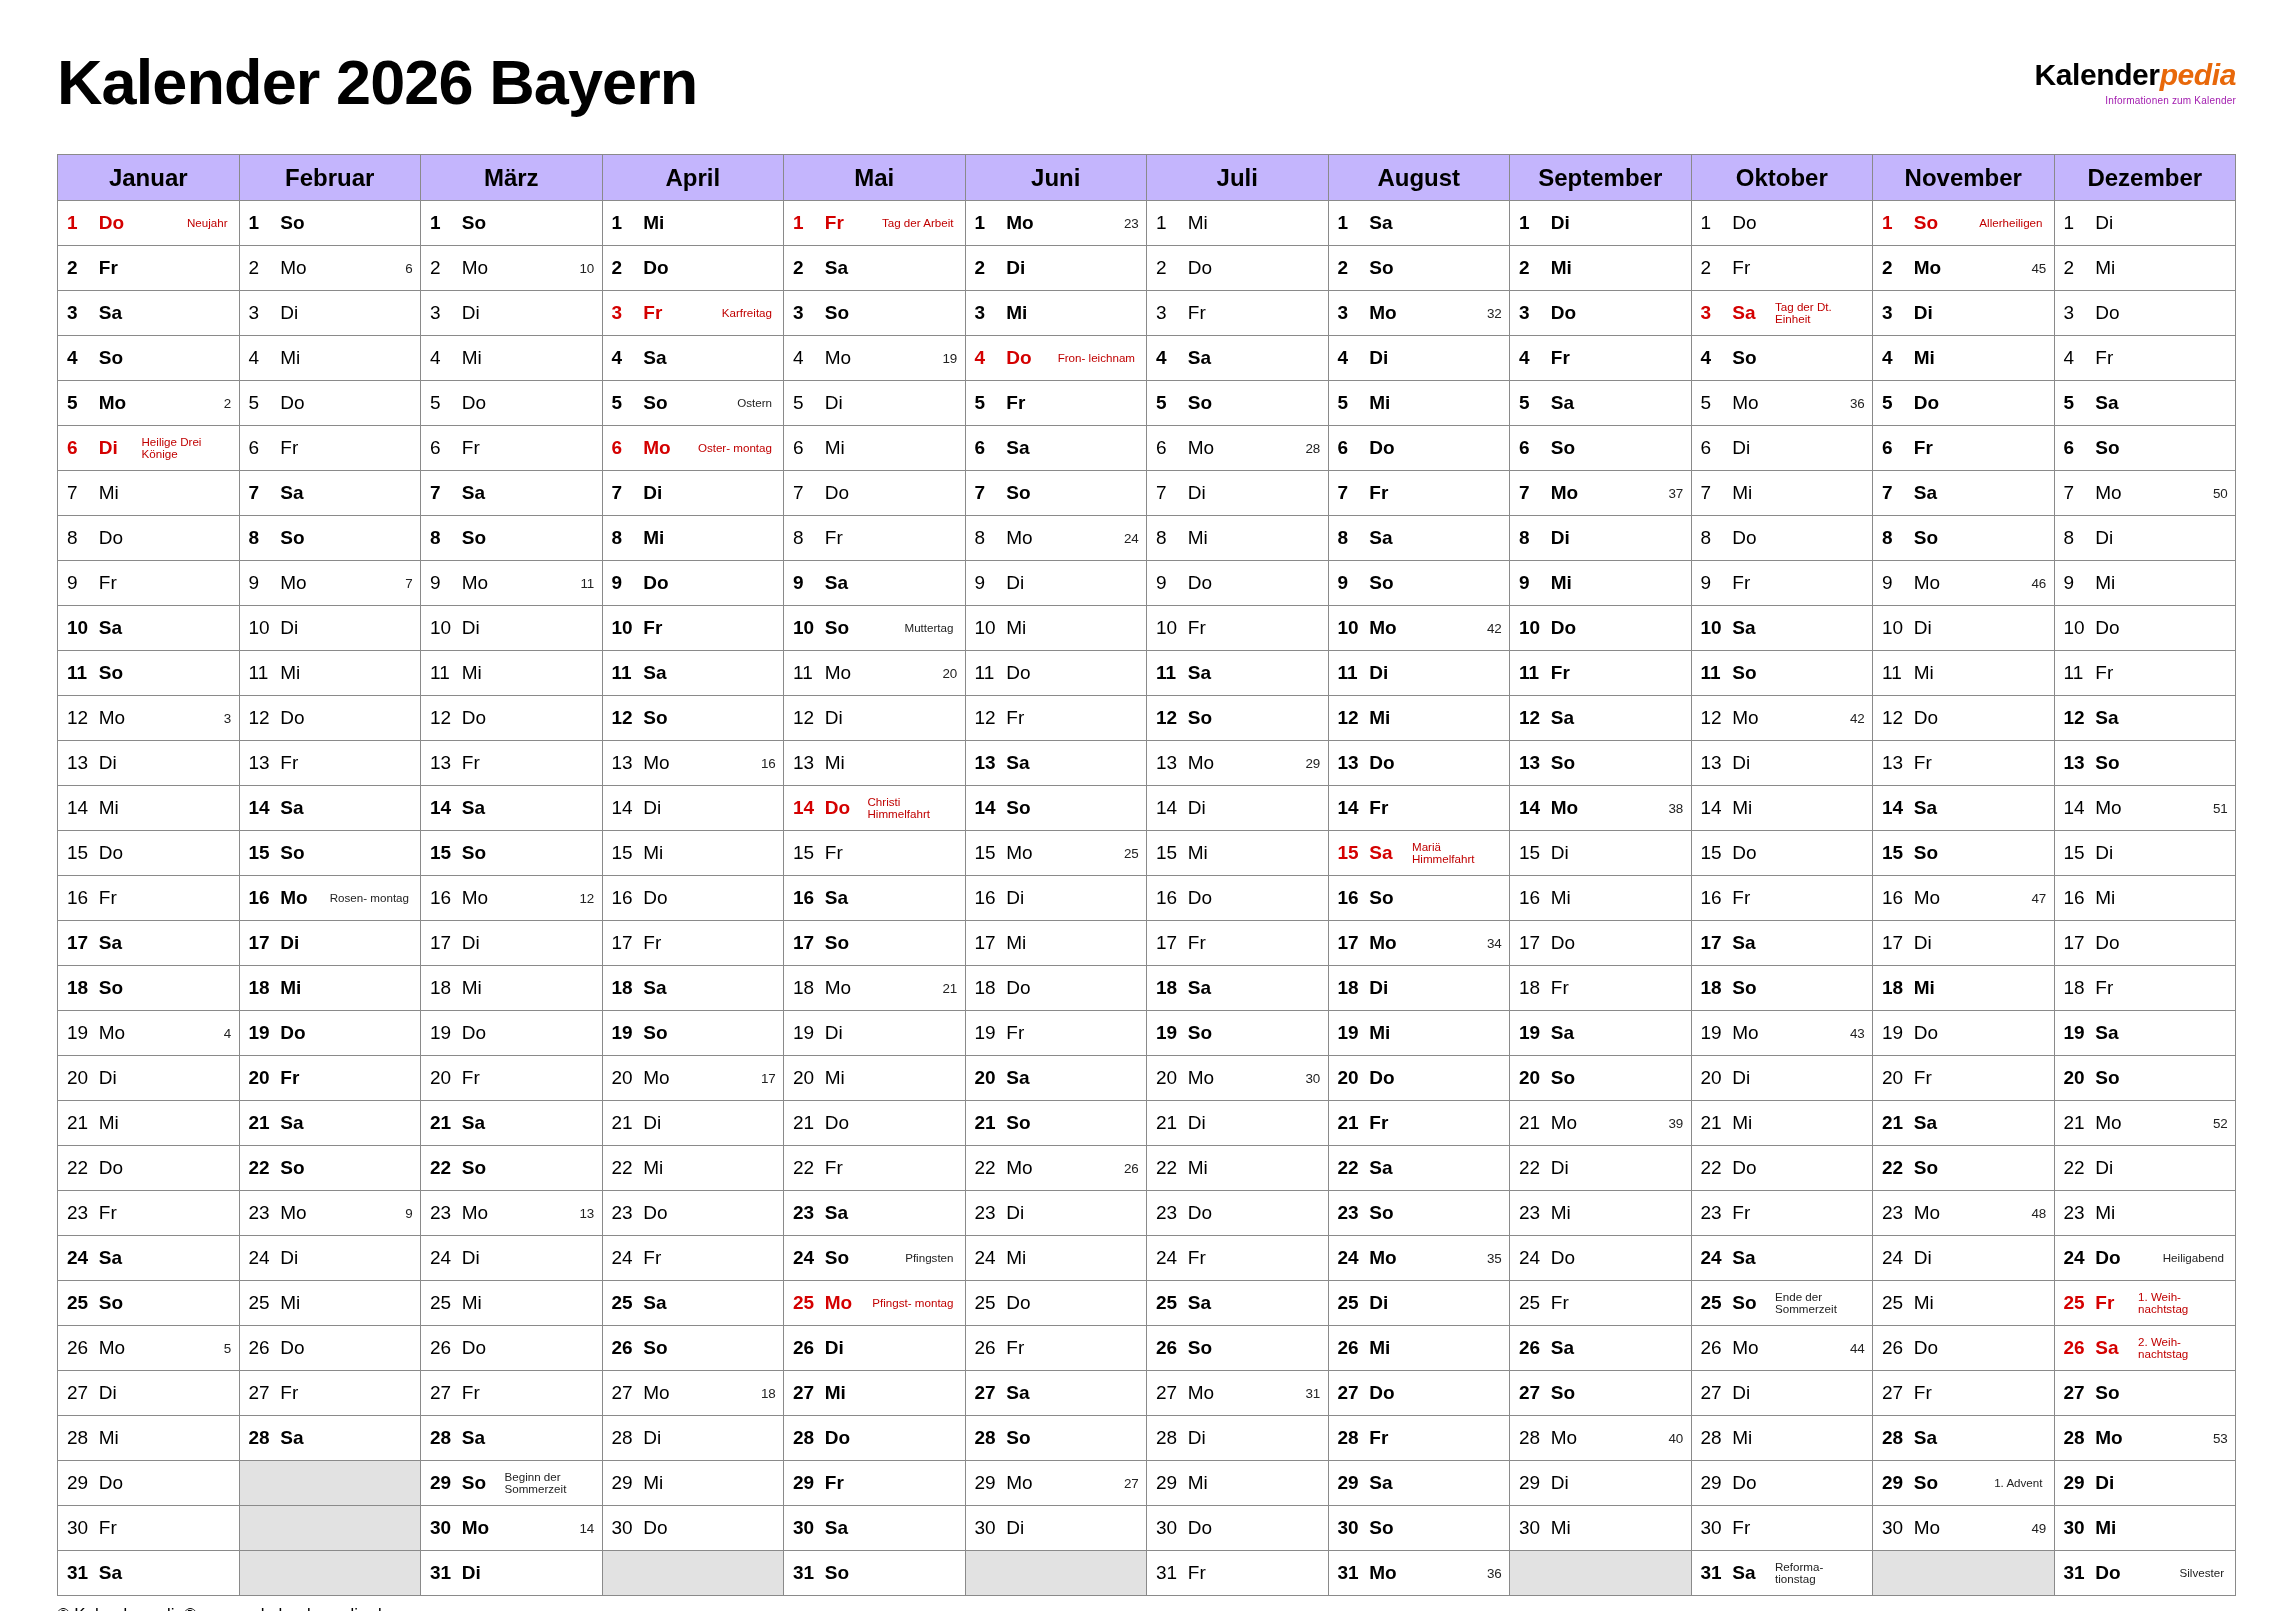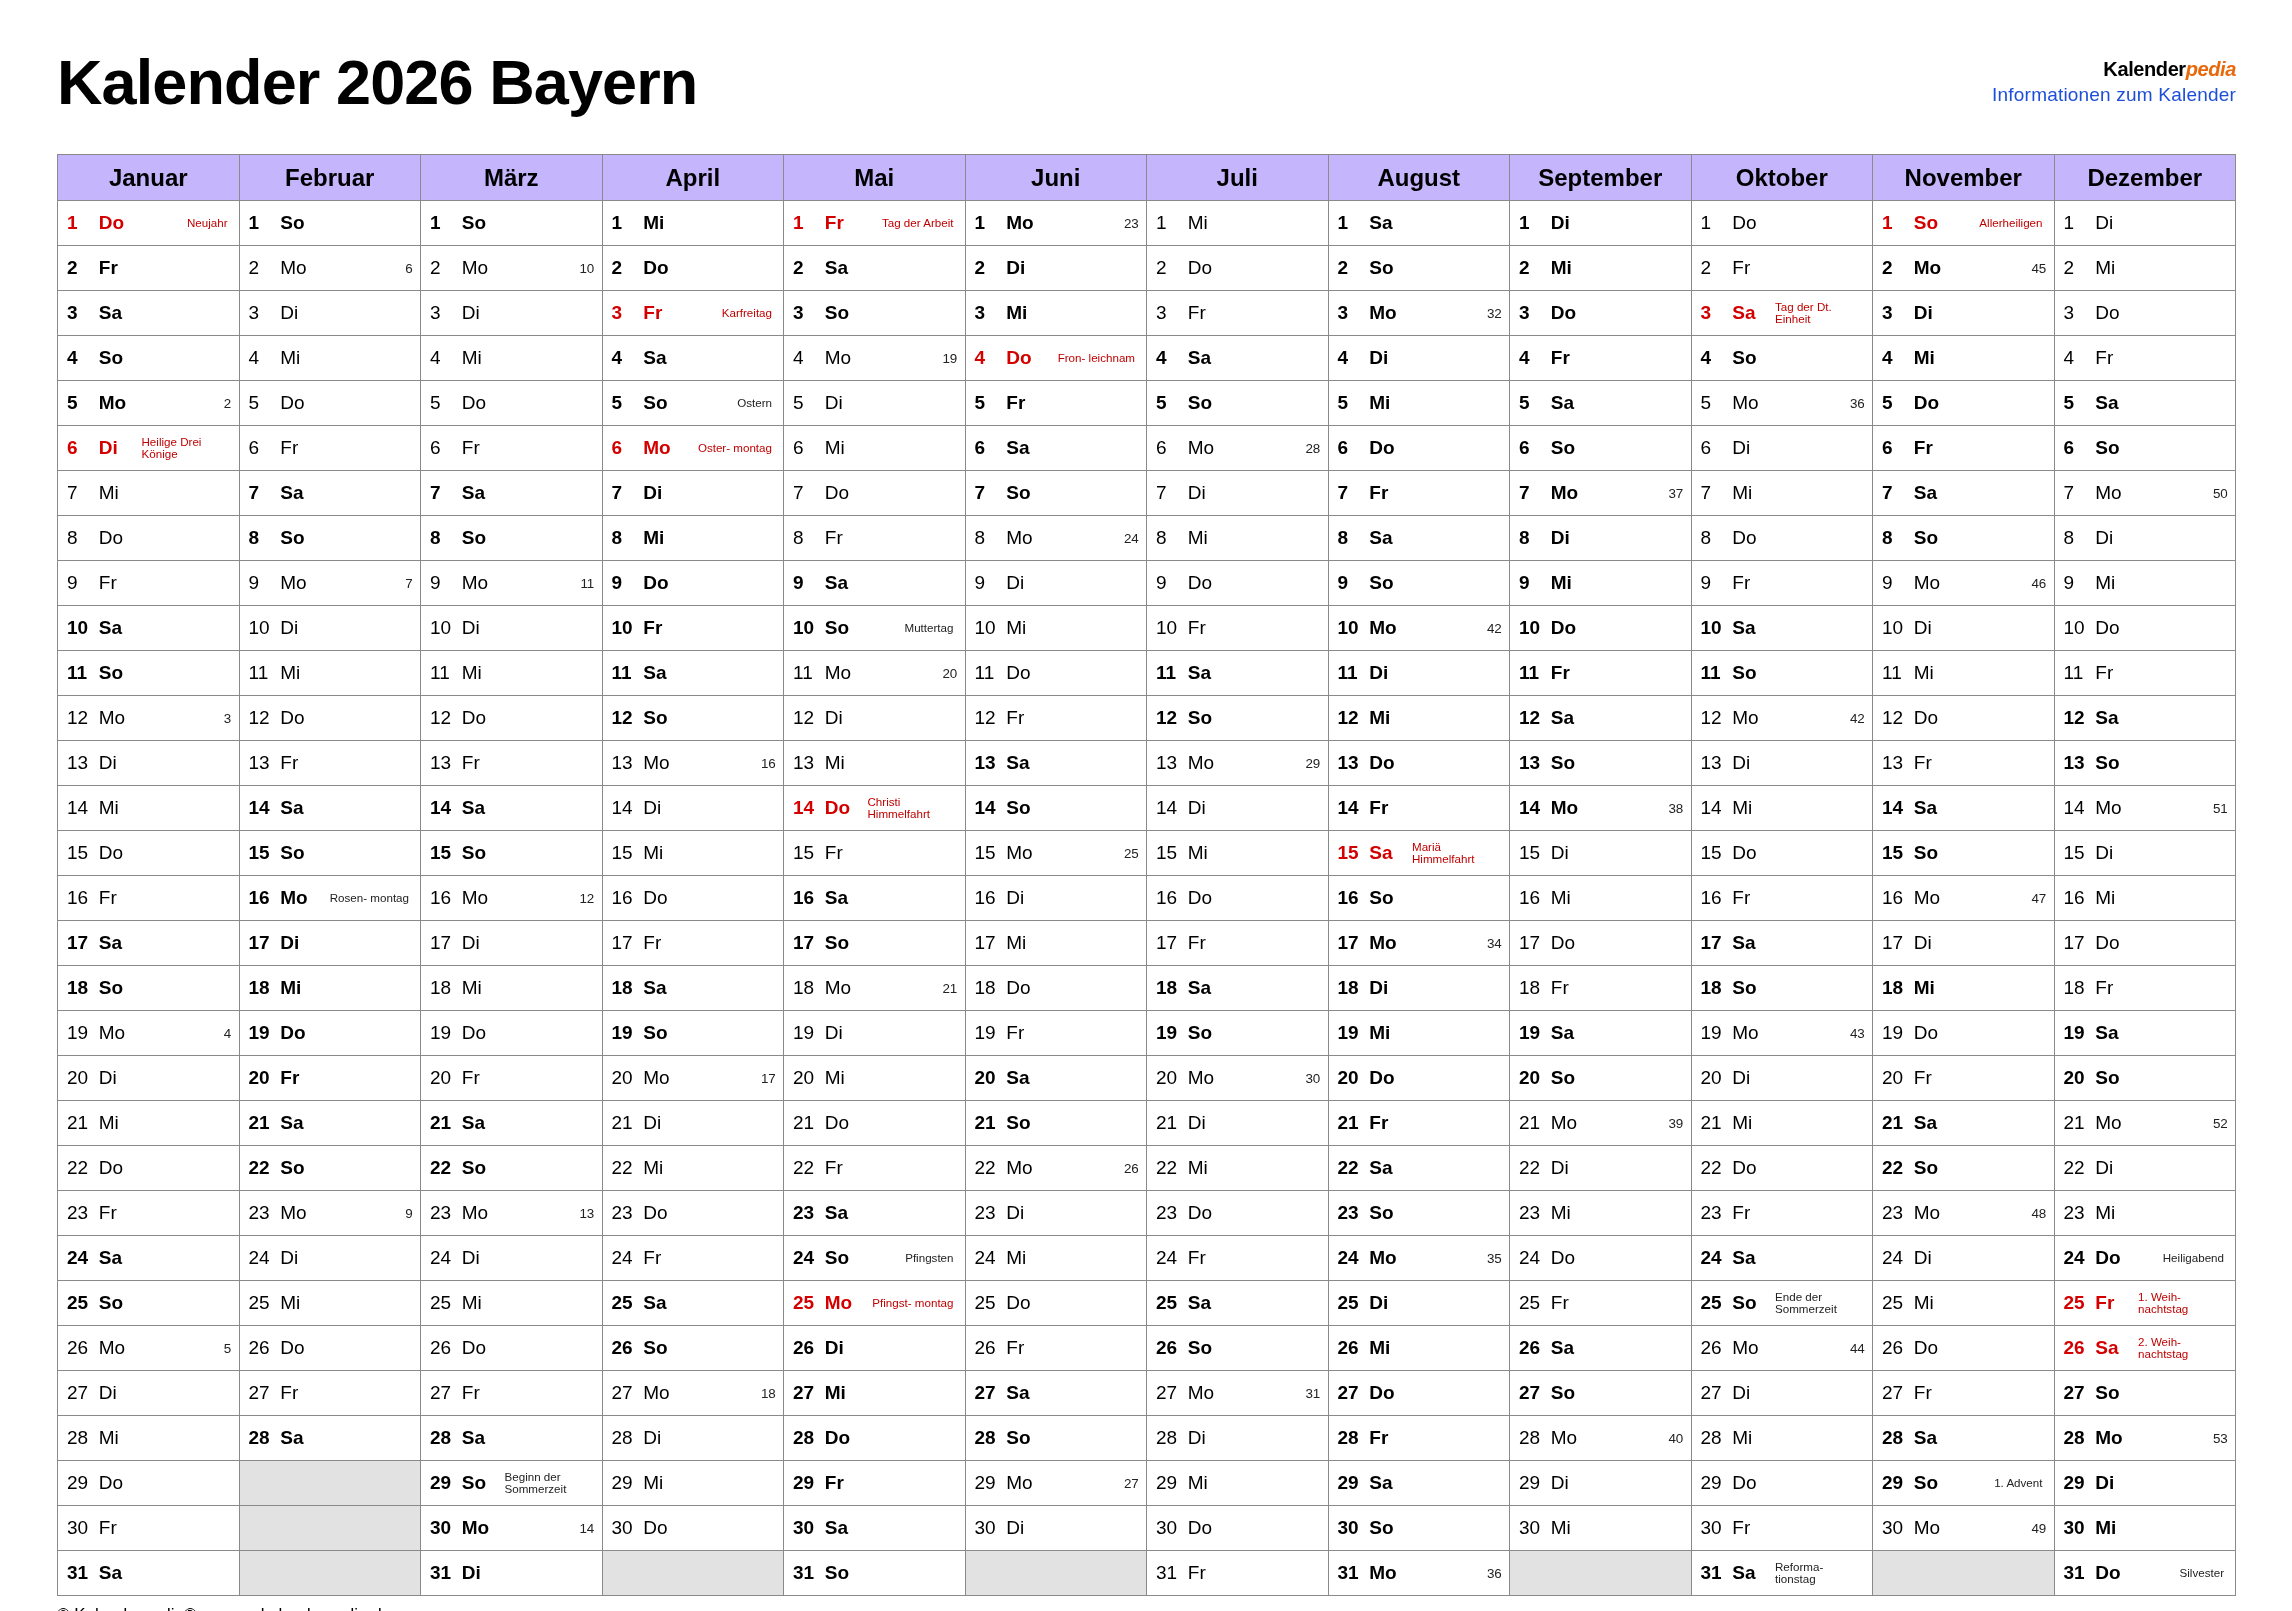--- a/index.html
+++ b/index.html
@@ -20,23 +20,23 @@
     display:flex;align-items:flex-start;justify-content:space-between;
     height:107px;
   }
   .title{
     font-size:63px;font-weight:bold;letter-spacing:-0.9px;line-height:1;
     padding-top:12.5px;
   }
   .brand{
     text-align:right;padding-top:19.7px;
   }
-  .brand .b1{font-size:20px;font-weight:bold;letter-spacing:-0.4px;}
+  .brand .b1{font-size:30px;font-weight:bold;letter-spacing:-0.4px;}
   .brand .b1 em{font-style:italic;color:#e8680a;font-weight:bold;}
-  .brand .b2{font-size:19px;color:#1d4ed8;margin-top:3.6px;letter-spacing:0.2px;}
+  .brand .b2{font-size:10px;color:#a21caf;margin-top:3.6px;letter-spacing:0.2px;}
 
   
   table.cal{
     border-collapse:collapse;
     width:100%;
     table-layout:fixed;
     margin-top:9px;
   }
   table.cal th, table.cal td{
     border:0.9px solid #8a8a8a;

